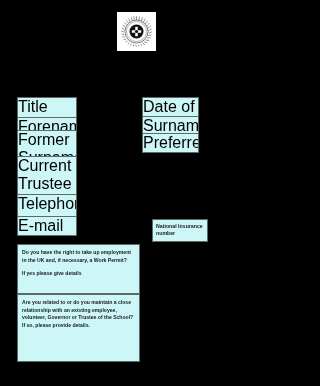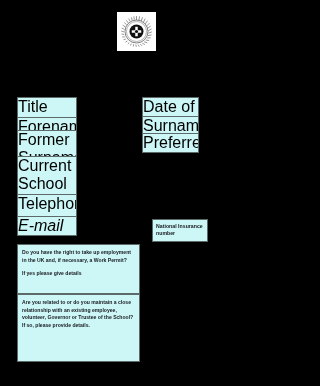--- a/index.html
+++ b/index.html
@@ -138,29 +138,29 @@
     <div class="cell" style="height:13px;">
       <span class="lbl">Forenames</span>
     </div>
 
     <div class="cell" style="height:26px;">
       <span class="lbl">Former Surnames</span>
       
     </div>
 
     <div class="cell" style="height:38px;">
-      <span class="lbl">Current School</span>
+      <span class="lbl">Current Trustee</span>
       <span class="sub">(including post code)</span>
     </div>
 
     <div class="cell" style="height:22px;">
       <span class="lbl">Telephone</span>
     </div>
 
-    <div class="cell" style="height:20px;font-style:italic;">
+    <div class="cell" style="height:20px;">
       <span class="lbl">E-mail</span>
     </div>
   </div>
 
   <div class="stack" style="left:142px; top:97px; width:57px; height:56px;">
 
     <div class="cell" style="height:19px;">
       <span class="lbl">Date of Birth</span>
     </div>
 

